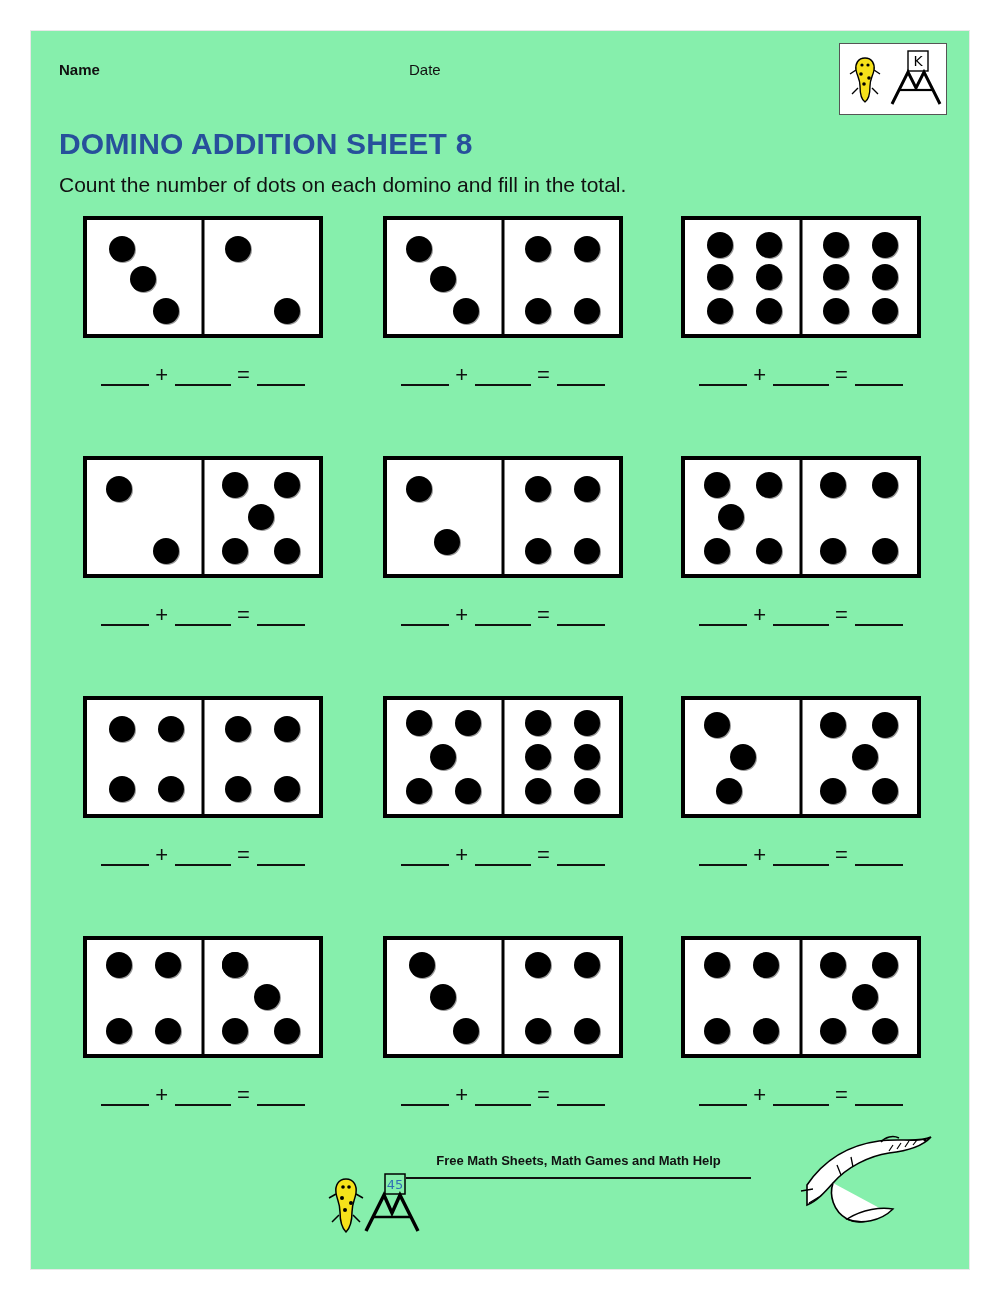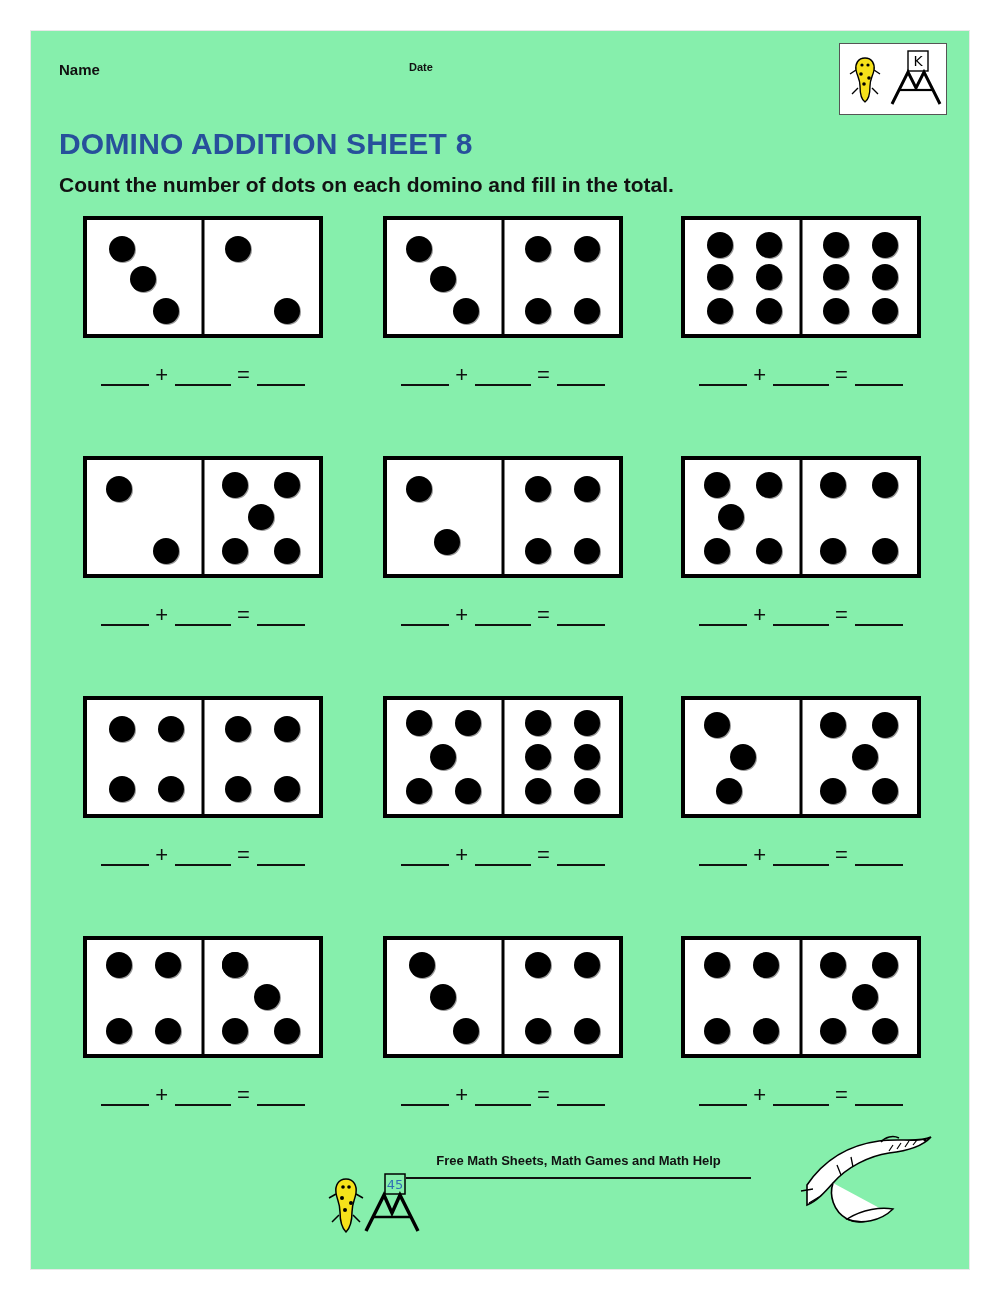--- a/index.html
+++ b/index.html
@@ -21,21 +21,21 @@
   .topbar{
     position:absolute;
     left:0;top:0;width:100%;height:60px;
   }
   .lbl-name{
     position:absolute;left:28px;top:30px;
     font-size:15px;font-weight:bold;color:#111;
   }
   .lbl-date{
     position:absolute;left:378px;top:30px;
-    font-size:11px;font-weight:bold;color:#111;
+    font-size:15px;font-weight:normal;color:#111;
   }
   .logo-box{
     position:absolute;right:22px;top:12px;
     width:108px;height:72px;
     border:1px solid #555;
     background:#fff;
     box-sizing:border-box;
   }
   .logo-sal{
     position:absolute;left:8px;top:12px;
@@ -48,21 +48,21 @@
   h1.title{
     position:absolute;left:28px;top:96px;
     margin:0;
     font-size:30px;
     font-weight:bold;
     color:#27509b;
     letter-spacing:.2px;
   }
   .subtitle{
     position:absolute;left:28px;top:142px;
-    font-size:21px;color:#111;font-weight:bold;
+    font-size:21px;color:#111;
   }
   
   .grid{
     position:absolute;
     left:0;top:185px;
     width:100%;
   }
   .row{
     position:relative;
     height:240px;

